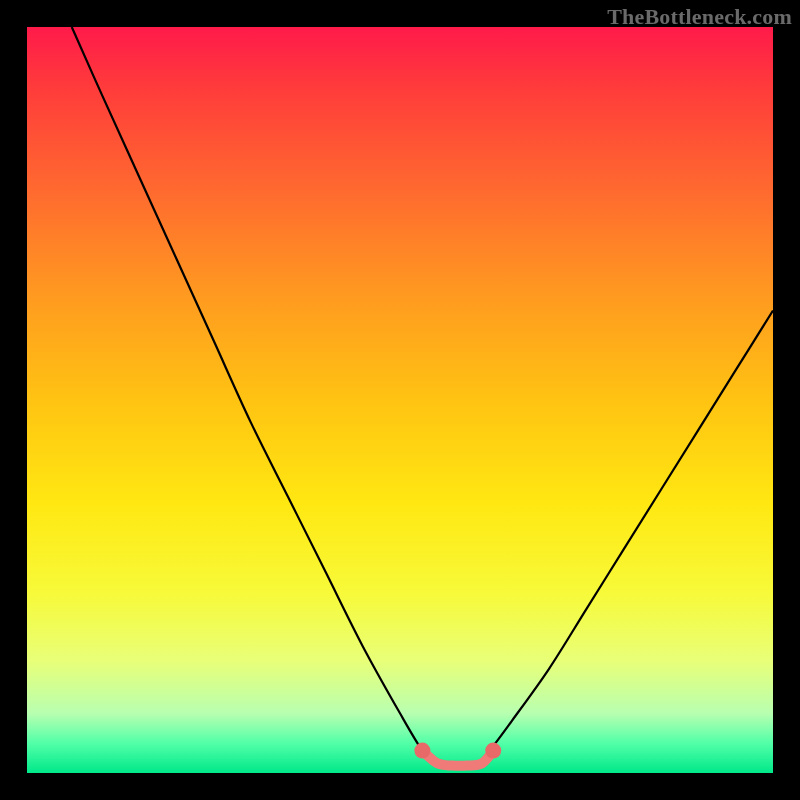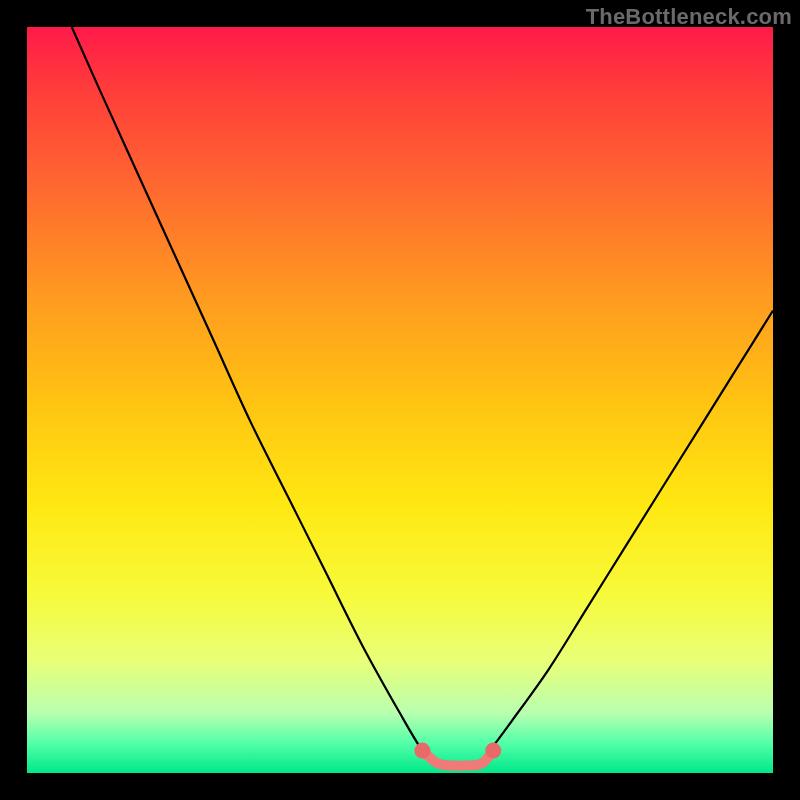--- a/index.html
+++ b/index.html
@@ -35,21 +35,21 @@
       #e8ff78 85%,
       #b8ffb0 92%,
       #52ffa8 96%,
       #00e889 100%
     );
   }
   .watermark {
     position: absolute;
     top: 4px;
     right: 8px;
-    font-family: Liberation Sans, sans-serif;
+    font-family: Liberation Serif, serif;
     font-size: 22px;
     font-weight: 600;
     color: #6a6a6a;
     letter-spacing: 0.2px;
     user-select: none;
   }
   svg.curve {
     position: absolute;
     left: 0;
     top: 0;

